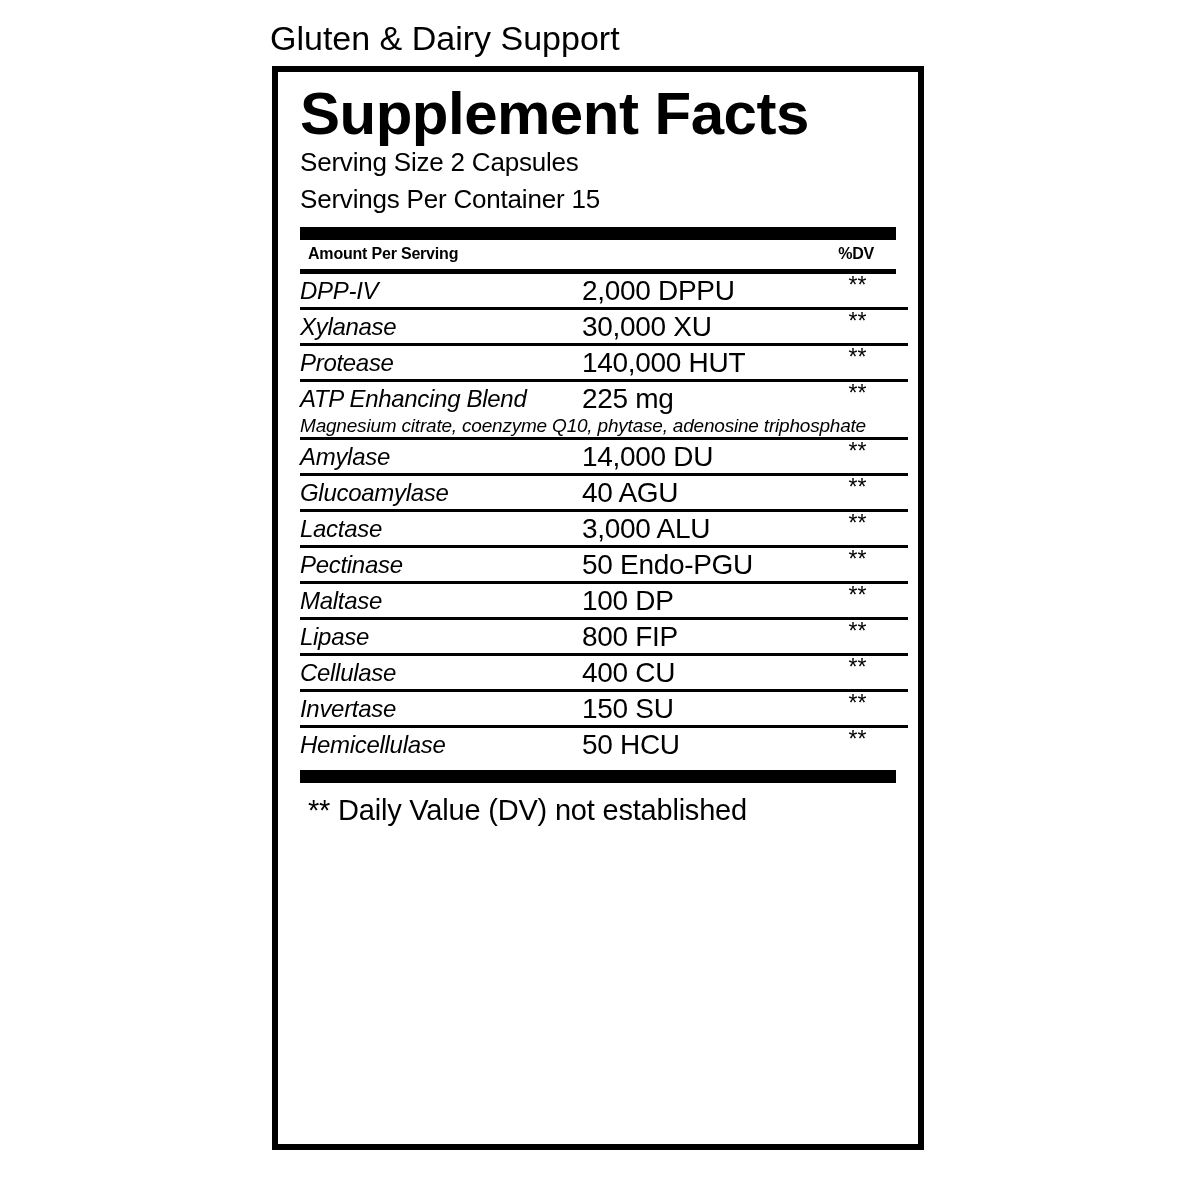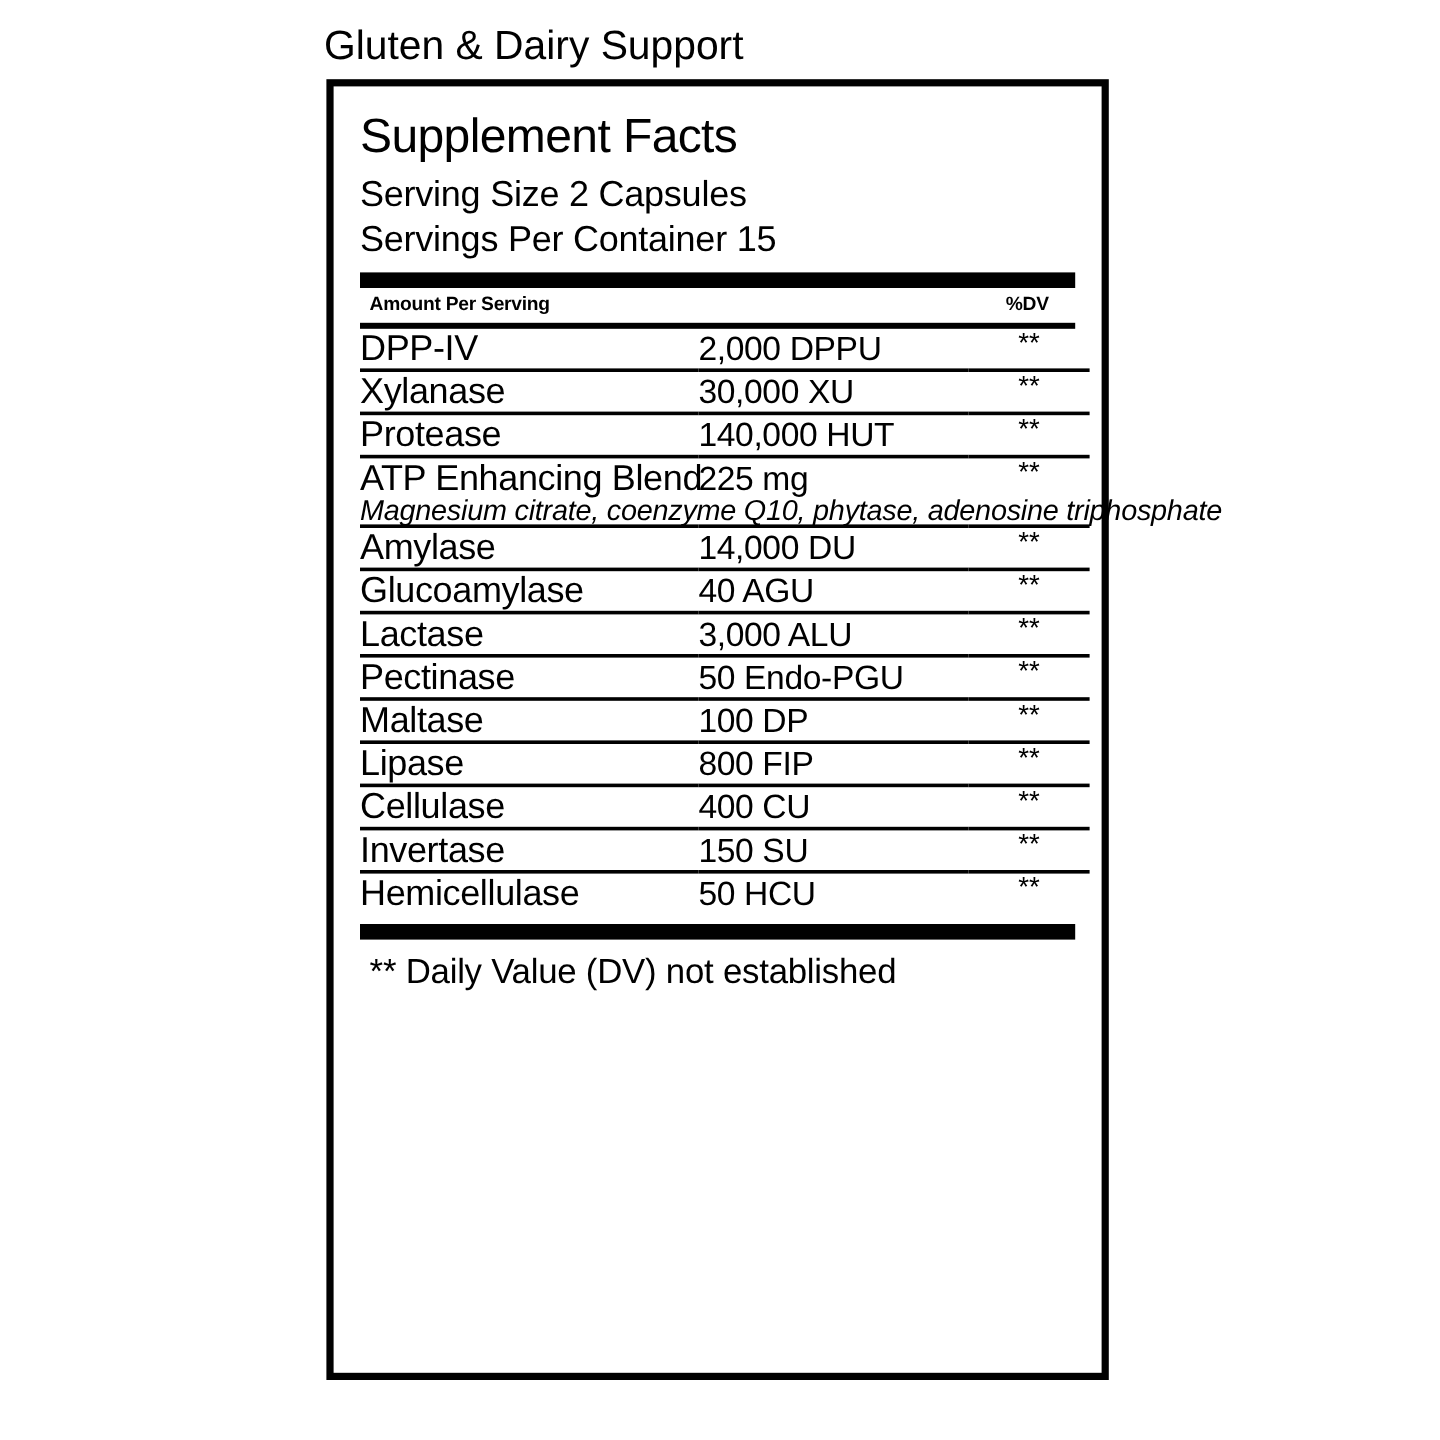--- a/index.html
+++ b/index.html
@@ -47,29 +47,29 @@
 
   .panel-inner {
     position: absolute;
     left: 22px;
     right: 22px;
     top: 8px;
     bottom: 8px;
   }
 
   .sf-title {
-    font-size: 40px;
-    font-weight: normal;
+    font-size: 60px;
+    font-weight: bold;
     line-height: 60px;
     letter-spacing: -0.5px;
     margin-top: 4px;
   }
 
   .serving-line {
-    font-size: 30px;
+    font-size: 26px;
     line-height: 37px;
     letter-spacing: -0.2px;
   }
 
   .rule-thick {
     height: 13px;
     background: #000;
     margin-top: 9px;
   }
   .rule-medium {
@@ -93,42 +93,43 @@
   table.facts {
     width: 100%;
     border-collapse: collapse;
     table-layout: fixed;
   }
   table.facts td {
     vertical-align: top;
     padding: 0;
   }
   .row-name {
-    font-size: 30px;
+    font-size: 24px;
     line-height: 33px;
     padding: 7px 0 8px 8px;
     letter-spacing: -0.3px;
     white-space: nowrap;
+    font-style: italic;
   }
   .row-amount {
     font-size: 28px;
     line-height: 33px;
     padding: 7px 0 8px 0;
     letter-spacing: -0.3px;
     white-space: nowrap;
   }
   .row-dv {
     font-size: 23px;
     line-height: 23px;
     padding: 4px 0 0 0;
     text-align: center;
     letter-spacing: 0px;
   }
   .sub-ingredients {
-    font-size: 24px;
+    font-size: 19px;
     font-style: italic;
     line-height: 22px;
     padding: 0 0 8px 30px;
     letter-spacing: -0.2px;
     white-space: nowrap;
   }
   tr.data-row + tr.data-row td,
   tr.data-row td.sep,
   .cell-border-top {
     border-top: 3px solid #000;

